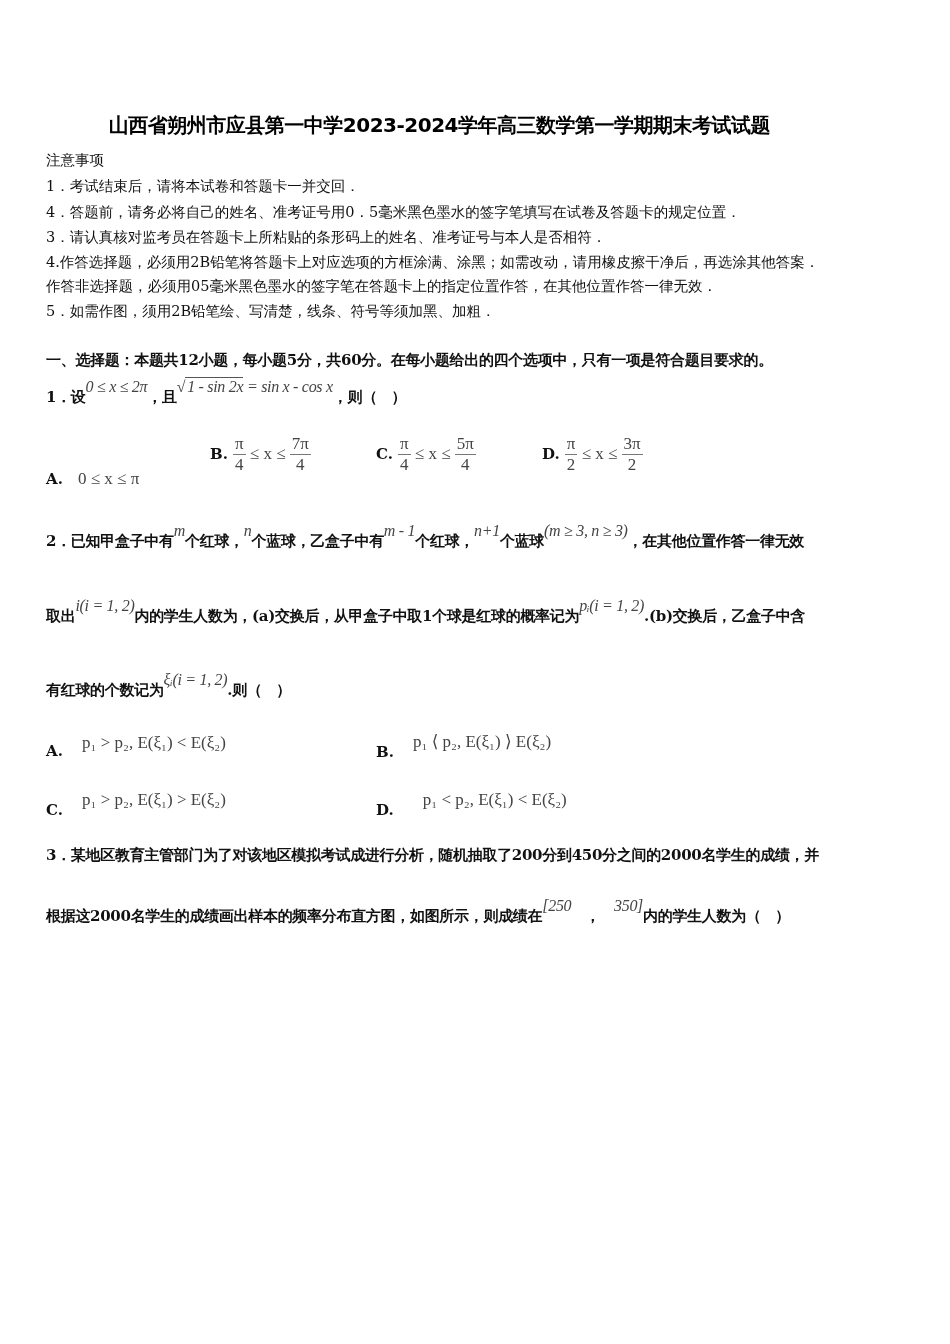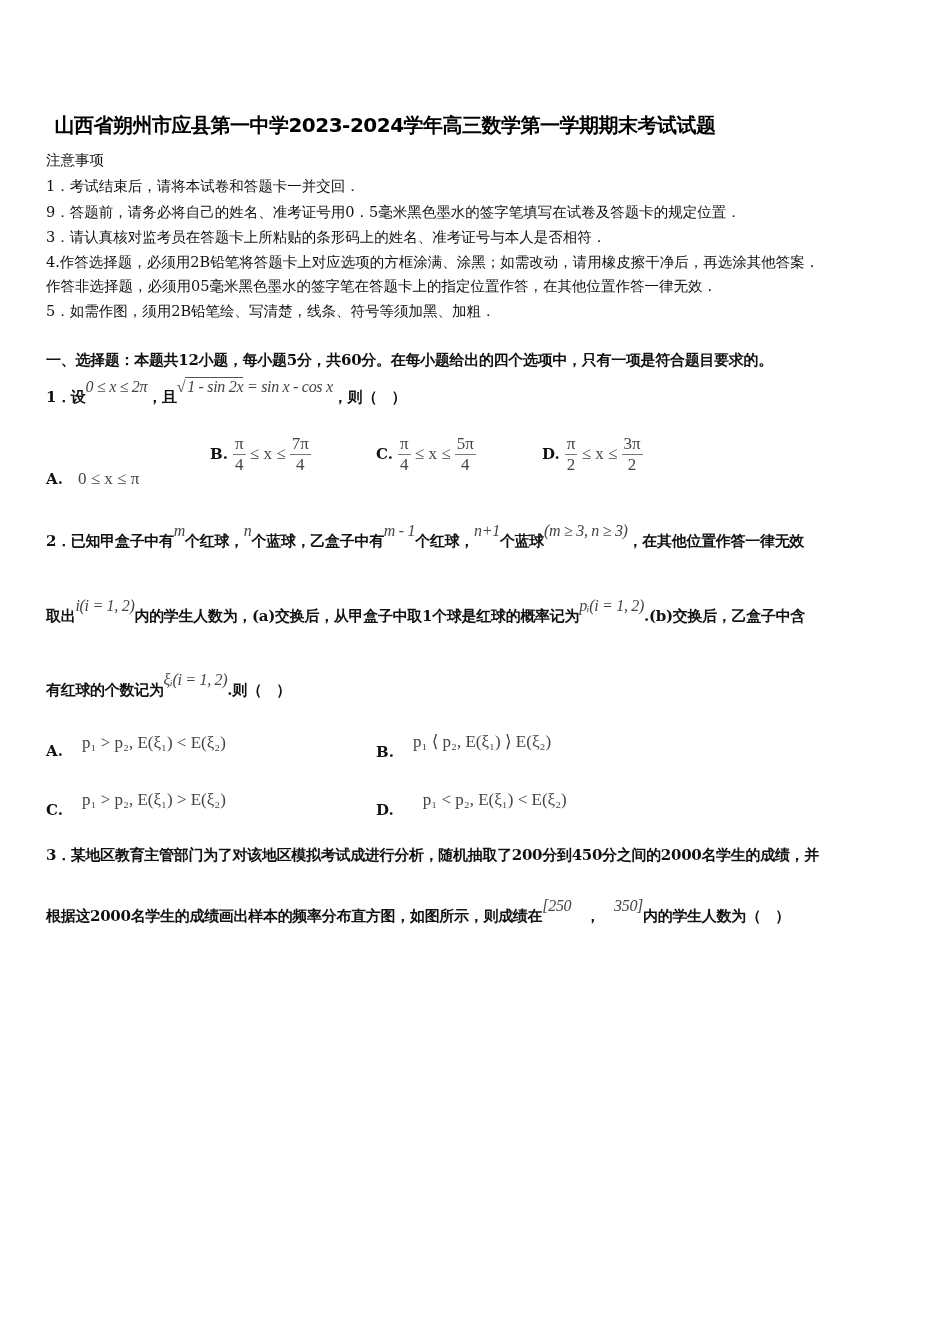--- a/index.html
+++ b/index.html
@@ -3,21 +3,21 @@
 <meta charset="utf-8">
 <style>
   html, body { margin: 0; padding: 0; background: #ffffff; }
   body {
     width: 950px; height: 1344px; position: relative; overflow: hidden;
     font-family: "DejaVu Serif", "Liberation Serif", serif;
     color: #111111;
   }
   .abs { position: absolute; white-space: nowrap; }
   .title {
-    left: 0; width: 770px; top: 112px; text-align: center;
+    left: 0; width: 770px; top: 112px; text-align: right;
     font-family: "DejaVu Sans", "Liberation Sans", sans-serif;
     font-weight: bold; font-size: 20px; letter-spacing: -0.5px; color: #000;
   }
   .note { left: 46px; font-size: 14.5px; line-height: 20px; }
   .section { left: 46px; top: 351px; font-size: 15px; font-weight: bold; letter-spacing: -0.3px; }
   .q { font-size: 15px; font-weight: bold; letter-spacing: -0.3px; }
   .math {
     font-family: "Liberation Serif", "DejaVu Serif", serif;
     font-weight: normal; color: #444; font-size: 16px;
     position: relative; top: -10px; font-style: italic;
@@ -33,21 +33,21 @@
   .sqrt { border-top: 1px solid #555; padding-left: 2px; }
 </style>
 </head>
 <body>
 
 <div class="abs title">山西省朔州市应县第一中学2023-2024学年高三数学第一学期期末考试试题</div>
 
 <div>
   <div class="abs note" style="top:150px;">注意事项</div>
   <div class="abs note" style="top:176px;">1．考试结束后，请将本试卷和答题卡一并交回．</div>
-  <div class="abs note" style="top:202px;">9．答题前，请务必将自己的姓名、准考证号用0．5毫米黑色墨水的签字笔填写在试卷及答题卡的规定位置．</div>
+  <div class="abs note" style="top:202px;">4．答题前，请务必将自己的姓名、准考证号用0．5毫米黑色墨水的签字笔填写在试卷及答题卡的规定位置．</div>
   <div class="abs note" style="top:227px;">3．请认真核对监考员在答题卡上所粘贴的条形码上的姓名、准考证号与本人是否相符．</div>
   <div class="abs note" style="top:252px;">4.作答选择题，必须用2B铅笔将答题卡上对应选项的方框涂满、涂黑；如需改动，请用橡皮擦干净后，再选涂其他答案．</div>
   <div class="abs note" style="top:276px;">作答非选择题，必须用05毫米黑色墨水的签字笔在答题卡上的指定位置作答，在其他位置作答一律无效．</div>
   <div class="abs note" style="top:301px;">5．如需作图，须用2B铅笔绘、写清楚，线条、符号等须加黑、加粗．</div>
 </div>
 
 <div class="abs section">一、选择题：本题共12小题，每小题5分，共60分。在每小题给出的四个选项中，只有一项是符合题目要求的。</div>
 
 <div class="abs q" style="left:46px; top:388px;">
   <span>1．设</span><span class="math">0 ≤ x ≤ 2π</span><span>，且</span><span class="math">√<span class="sqrt">1 - sin 2x</span><span> = sin x - cos x</span></span><span>，则（　）</span>

